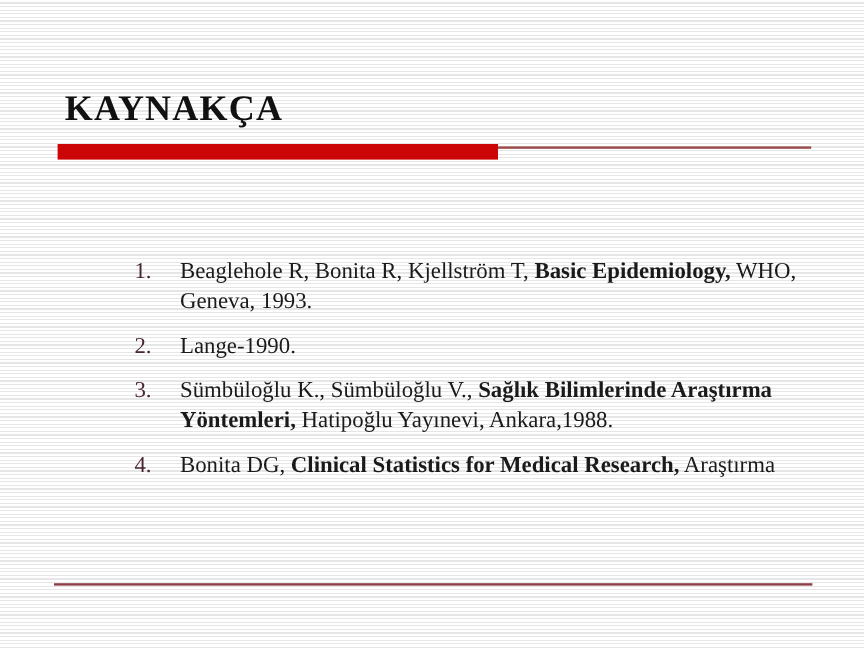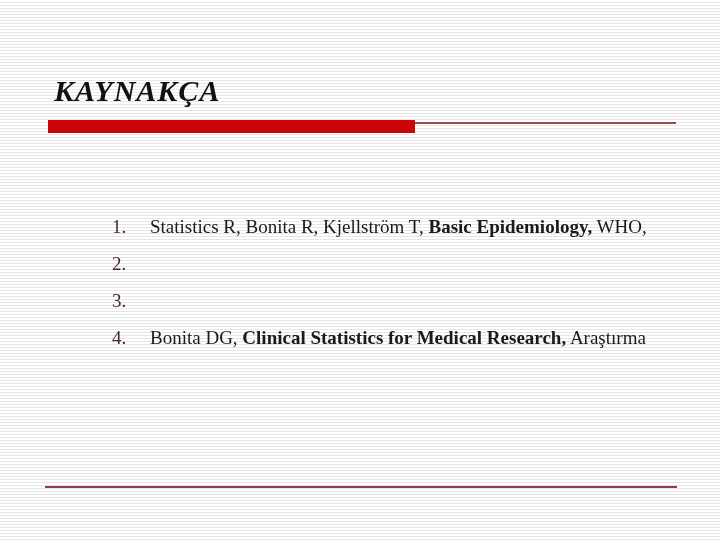--- a/index.html
+++ b/index.html
@@ -18,21 +18,20 @@
     );
     font-family: "Liberation Serif", "DejaVu Serif", serif;
     color: var(--text-black, #1a1a1a);
   }
   .slide-title {
     position: absolute;
     left: 54px;
     top: 74px;
     font-size: 30px;
     font-weight: bold;
-    font-style: italic;
     letter-spacing: 1px;
     color: #111111;
     white-space: nowrap;
     text-align: center;
   }
   .rule-bar {
     position: absolute;
     left: 48px;
     top: 120px;
     width: 367px;
@@ -93,31 +92,35 @@
 <div class="slide">
   <div class="slide-title">KAYNAKÇA</div>
 
   <div class="rule-bar"></div>
   <div class="rule-line"></div>
 
   <ol class="refs" id="ref-list">
       <li class="ref-item">
         <span class="ref-num">1.</span>
         <span class="ref-body">
-          <span class="ref-line"><span>Statistics R, Bonita R, Kjellström T, </span><span class="b">Basic Epidemiology,</span><span> WHO,</span></span>
+          <span class="ref-line"><span>Beaglehole R, Bonita R, Kjellström T, </span><span class="b">Basic Epidemiology,</span><span> WHO,</span></span>
+          <span class="ref-line"><span>Geneva, 1993.</span></span>
         </span>
       </li>
       <li class="ref-item">
         <span class="ref-num">2.</span>
         <span class="ref-body">
+          <span class="ref-line"><span>Lange-1990.</span></span>
         </span>
       </li>
       <li class="ref-item">
         <span class="ref-num">3.</span>
         <span class="ref-body">
+          <span class="ref-line"><span>Sümbüloğlu K., Sümbüloğlu V., </span><span class="b">Sağlık Bilimlerinde Araştırma</span></span>
+          <span class="ref-line"><span class="b">Yöntemleri,</span><span> Hatipoğlu Yayınevi, Ankara,1988.</span></span>
         </span>
       </li>
       <li class="ref-item">
         <span class="ref-num">4.</span>
         <span class="ref-body">
           <span class="ref-line"><span>Bonita DG, </span><span class="b">Clinical Statistics for Medical Research,</span><span> Araştırma</span></span>
         </span>
       </li>
     </ol>
 

